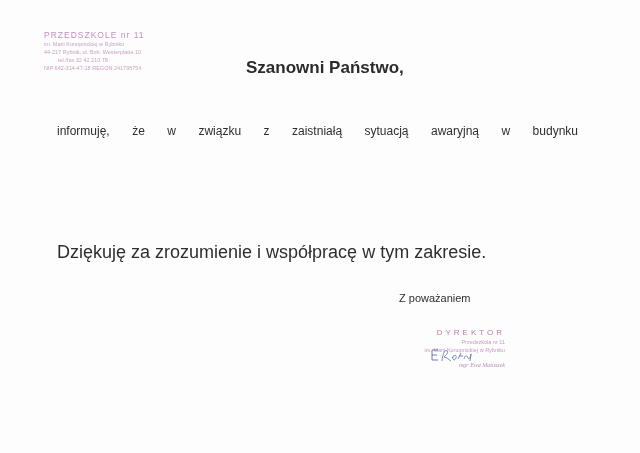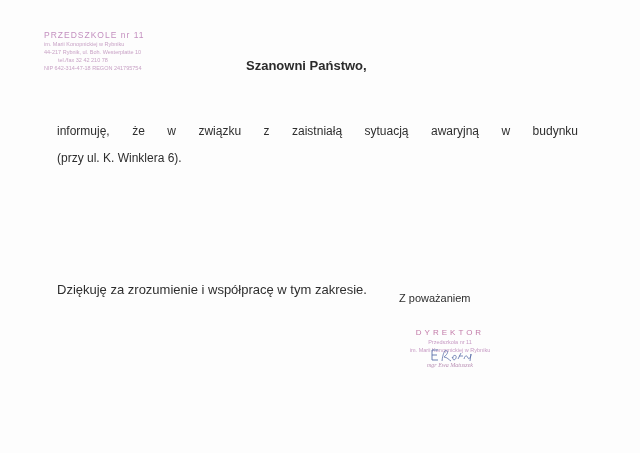--- a/index.html
+++ b/index.html
@@ -36,21 +36,21 @@
       line-height: 10px;
     }
     .stamp-header .line {
       font-size: 5.5px;
       white-space: nowrap;
     }
     .greeting {
       position: absolute;
       left: 246px;
       top: 58px;
-      font-size: 13px;
+      font-size: 17px;
       font-weight: bold;
       color: #2b2b2b;
       white-space: nowrap;
     }
     .body-text {
       position: absolute;
       left: 57px;
       top: 118px;
       width: 521px;
       font-size: 12px;
@@ -65,39 +65,38 @@
     .body-text .row.justify {
       text-align: justify;
       text-align-last: justify;
       white-space: normal;
     }
     .body-text b { font-weight: bold; }
     .thanks {
       position: absolute;
       left: 57px;
       top: 242px;
-      font-size: 13px;
+      font-size: 18px;
       color: #2e2e2e;
       white-space: nowrap;
-      margin-top: 40px;
     }
     .closing {
       position: absolute;
       left: 399px;
       top: 292px;
       font-size: 11px;
       color: #2e2e2e;
       white-space: nowrap;
     }
     .stamp-signature {
       position: absolute;
       left: 395px;
       top: 328px;
       width: 110px;
-      text-align: center;
+      text-align: right;
       color: #c79ac4;
       line-height: 8px;
     }
     .stamp-signature .role {
       font-size: 8px;
       letter-spacing: 3px;
       color: #c27aa8;
       line-height: 10px;
     }
     .stamp-signature .line {
@@ -128,21 +127,20 @@
     <div class="line">im. Marii Konopnickiej w Rybniku</div>
     <div class="line">44-217 Rybnik, ul. Boh. Westerplatte 10</div>
     <div class="line" style="padding-left:14px">tel./fax 32 42 210 78</div>
     <div class="line">NIP 642-314-47-18  REGON 241795754</div>
   </div>
 
   <div class="greeting">Szanowni Państwo,</div>
 
   <div class="body-text">
     <span class="row justify">informuję, że w związku z zaistniałą sytuacją awaryjną w budynku</span>
-    <span class="row">(przy ul. K. Winklera 6).</span>
   </div>
 
   <div class="thanks">Dziękuję za zrozumienie i współpracę w tym zakresie.</div>
 
   <div class="closing">Z poważaniem</div>
 
   <div class="stamp-signature">
     <div class="role">DYREKTOR</div>
     <div class="line">Przedszkola nr 11</div>
     <div class="line">im. Marii Konopnickiej w Rybniku</div>

